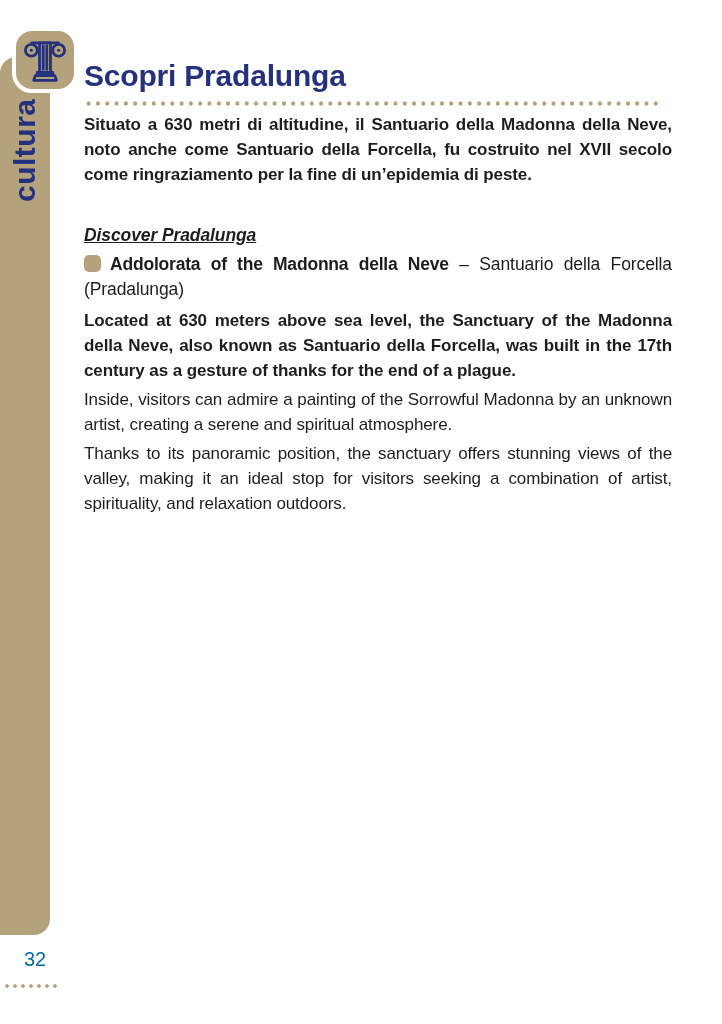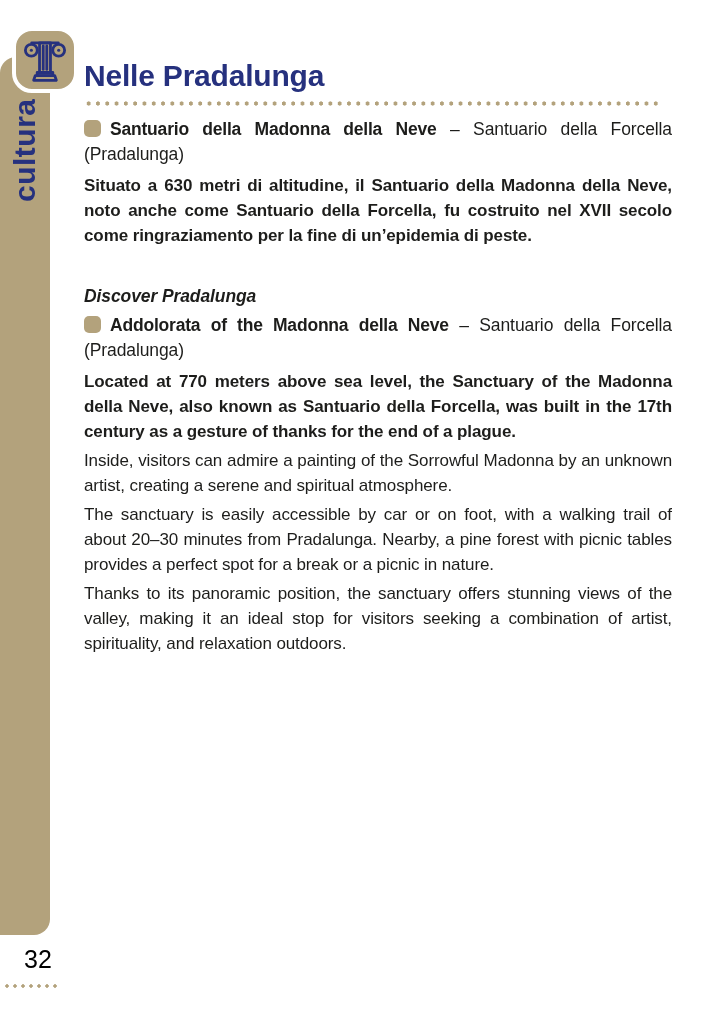--- a/index.html
+++ b/index.html
@@ -44,26 +44,26 @@
   .lead{margin-top:11px !important;font-size:17.5px !important;}
   .lead b{letter-spacing:-0.2px;}
   .bullet{
     display:inline-block;width:17px;height:17px;border-radius:5px;
     background:#b3a27c;margin-right:9px;vertical-align:-2px;
   }
   .p-first{margin-top:6px !important;font-weight:bold;}
   .p-next{margin-top:4px !important;}
   .section-title{
     margin-top:36px !important;font-size:17.5px !important;
-    font-weight:bold;font-style:italic;text-align:left !important;
+    font-weight:bold;font-style:italic;text-align:left !important;text-decoration:underline;
   }
   
   .page-number{
-    position:absolute;left:24px;top:946px;font-size:25px;line-height:26px;
-    color:#000000;
+    position:absolute;left:24px;top:946px;font-size:20px;line-height:26px;
+    color:#0369a1;
   }
   .mini-dotline{
     position:absolute;left:3px;top:984px;width:54px;height:4px;
     background-image:radial-gradient(circle, #b3a27c 1.5px, rgba(0,0,0,0) 1.9px);
     background-size:8px 4px;background-repeat:repeat-x;background-position:0 50%;
   }
 </style>
 </head>
 <body>
 
@@ -83,38 +83,36 @@
     </g>
     <circle cx="14.5" cy="19.5" r="2" fill="#26317e"></circle>
     <circle cx="49.5" cy="19.5" r="2" fill="#26317e"></circle>
   </svg>
 </div>
 
 <div class="vertical-label">cultura</div>
 
 <div class="main">
 
-  <h1 class="page-title">Nelle Pradalunga</h1>
+  <h1 class="page-title">Scopri Pradalunga</h1>
   <div class="dotline"></div>
 
-  <p class="lead"><span class="bullet"></span><b>Santuario della Madonna della Neve</b><span> – Santuario della Forcella (Pradalunga)</span></p>
 
   <p class="p-first"><span>Situato a 630 metri di altitudine, il Santuario della Madonna della Neve, noto anche come </span><b>Santuario della Forcella</b><span>, fu costruito nel XVII secolo come ringraziamento per la fine di un’epidemia di peste.</span></p>
 
 
 
 
   <p class="section-title">Discover Pradalunga</p>
 
   <p class="lead" style="margin-top:4px !important;"><span class="bullet"></span><b>Addolorata of the Madonna della Neve</b><span> – Santuario della Forcella (Pradalunga)</span></p>
 
-  <p class="p-first"><span>Located at 770 meters above sea level, the Sanctuary of the Madonna della Neve, also known as </span><b>Santuario della Forcella</b><span>, was built in the 17th century as a gesture of thanks for the end of a plague.</span></p>
+  <p class="p-first"><span>Located at 630 meters above sea level, the Sanctuary of the Madonna della Neve, also known as </span><b>Santuario della Forcella</b><span>, was built in the 17th century as a gesture of thanks for the end of a plague.</span></p>
 
   <p class="p-next">Inside, visitors can admire a painting of the Sorrowful Madonna by an unknown artist, creating a serene and spiritual atmosphere.</p>
 
-  <p class="p-next">The sanctuary is easily accessible by car or on foot, with a walking trail of about 20–30 minutes from Pradalunga. Nearby, a pine forest with picnic tables provides a perfect spot for a break or a picnic in nature.</p>
 
   <p class="p-next">Thanks to its panoramic position, the sanctuary offers stunning views of the valley, making it an ideal stop for visitors seeking a combination of artist, spirituality, and relaxation outdoors.</p>
 
 </div>
 
 <div class="page-number">32</div>
 <div class="mini-dotline"></div>
 
 </body></html>

